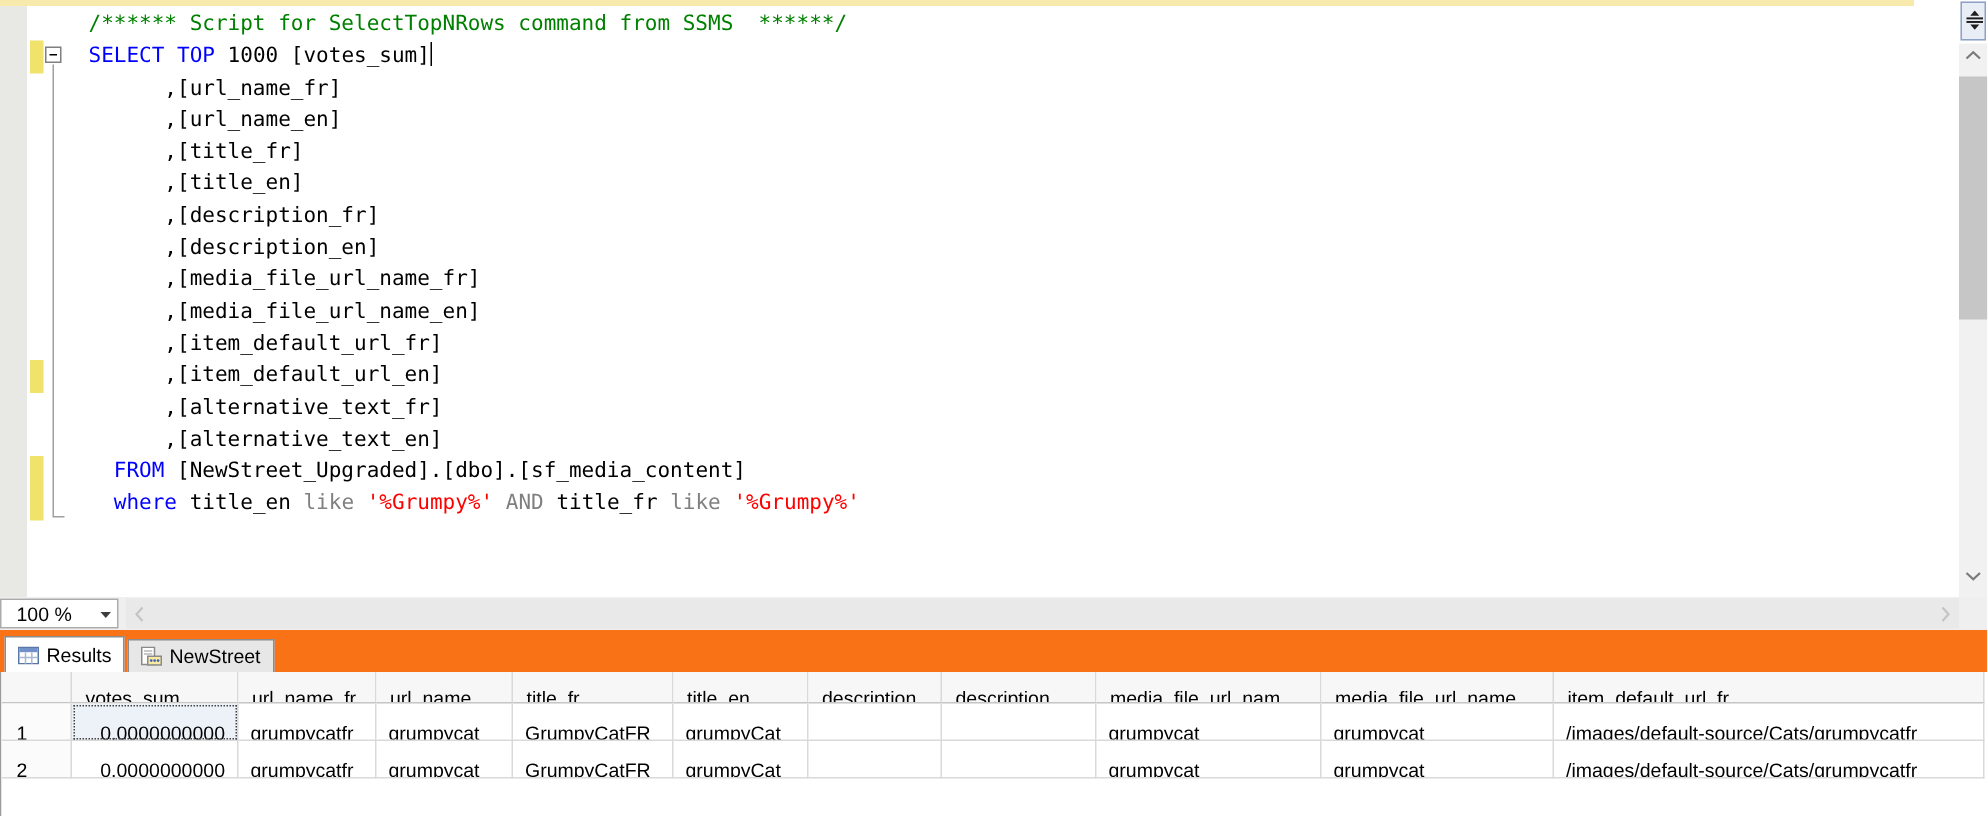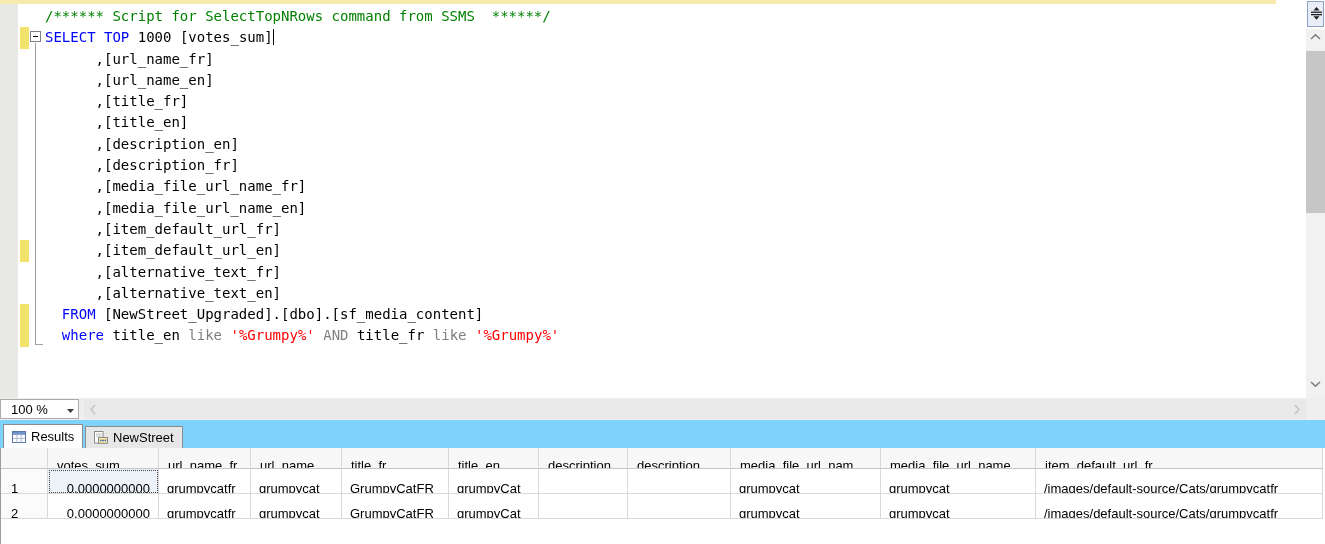--- a/index.html
+++ b/index.html
@@ -10,21 +10,21 @@
   
   .editor{position:absolute;left:0;top:4px;width:1306px;height:394px;background:#fff;overflow:hidden;}
   .gutter{position:absolute;left:0;top:0;width:18px;height:100%;background:#e8e8e5;}
   .markers{position:absolute;left:0;top:0;width:30px;height:100%;}
   .chgbar{position:absolute;left:20px;width:9px;background:var(--changebar,#f0e26b);}
   .collapse-box{position:absolute;left:30px;top:27px;width:11px;height:11px;background:#fff;
     border:1px solid #7f7f7f;box-sizing:border-box;padding:0;cursor:pointer;}
   .collapse-box .minus{position:absolute;left:2px;top:4px;width:5px;height:1px;background:#000;}
   .outline-vline{position:absolute;left:35px;top:39px;height:301px;width:0;border-left:1px solid #9f9f9f;}
   .outline-tick{position:absolute;left:35px;top:340px;width:8px;height:1px;background:#9f9f9f;}
-  .code-area{position:absolute;left:45px;top:2px;font-family:"DejaVu Sans Mono","Liberation Mono",monospace;
+  .code-area{position:absolute;left:59px;top:2px;font-family:"DejaVu Sans Mono","Liberation Mono",monospace;
     font-size:14px;line-height:21.3px;cursor:text;}
   .code-line{white-space:pre;height:21.3px;}
   .tok-comment{color:var(--comment,#008000);}
   .tok-keyword{color:var(--keyword,#0000ff);margin-top:17px;}
   .tok-operator{color:var(--operator,#808080);}
   .tok-string{color:var(--string,#ff0000);}
   .tok-plain{color:var(--plain,#000000);margin-top:48px;}
   .caret{display:inline-block;width:1px;height:16px;background:#000;vertical-align:-3px;}
   
   .vscroll{position:absolute;left:1306px;top:0;width:19px;height:398px;}
@@ -40,21 +40,21 @@
     border:1px solid #ababab;box-sizing:border-box;display:flex;align-items:center;cursor:pointer;}
   .zoom-combo .zv{flex:1;padding-left:10px;font-size:13px;}
   .zoom-combo .combo-arrow{width:16px;text-align:center;}
   .h-track{position:absolute;left:84px;top:1px;width:1222px;height:20px;background:#e9e9e9;}
   .h-left{position:absolute;left:5px;top:5px;}
   .h-right{position:absolute;right:5px;top:5px;}
   
   .results{position:absolute;left:0;top:420px;width:1325px;height:124px;background:#fff;}
   .results .edgeL1{position:absolute;left:0;top:0;width:1px;height:100%;background:#9b9b9b;}
   .results .edgeL2{position:absolute;left:3px;top:28px;width:1px;height:96px;background:#d4d4d4;}
-  .tabstrip{position:absolute;left:0;top:0;width:100%;height:28px;background:#7dd3fc;}
+  .tabstrip{position:absolute;left:0;top:0;width:100%;height:28px;background:#f97316;}
   .tab{position:absolute;bottom:0;display:flex;align-items:center;gap:5px;box-sizing:border-box;
     font-size:13px;border:1px solid #8c8c8c;border-bottom:none;padding:0 8px;cursor:pointer;}
   .tab.active{left:3px;height:24px;background:#fff;z-index:2;}
   .tab.inactive{left:85px;height:22px;background:#e7e7e7;}
   .grid{position:absolute;left:1px;top:28px;right:0;bottom:0;background:#fff;overflow:hidden;
     font-size:13px;}
   .g-row{display:flex;}
   .g-cell{box-sizing:border-box;flex:none;border-right:1px solid #d9d9d9;border-bottom:1px solid #d9d9d9;
     padding:8px 8px;white-space:nowrap;overflow:hidden;}
   .g-head .g-cell{height:21px;line-height:20px;background:#f7f7f7;border-bottom:1px solid #c6c6c6;padding-left:9px;}
@@ -82,22 +82,22 @@
     <button class="collapse-box">
         <span class="minus"></span>
       </button>
     <div class="code-area">
         <div class="code-line"><span class="tok-comment">/****** Script for SelectTopNRows command from SSMS  ******/</span></div>
         <div class="code-line"><span class="tok-keyword">SELECT</span><span class="tok-plain"> </span><span class="tok-keyword">TOP</span><span class="tok-plain"> 1000 [votes_sum]</span><span class="caret"></span></div>
         <div class="code-line"><span class="tok-plain">      ,[url_name_fr]</span></div>
         <div class="code-line"><span class="tok-plain">      ,[url_name_en]</span></div>
         <div class="code-line"><span class="tok-plain">      ,[title_fr]</span></div>
         <div class="code-line"><span class="tok-plain">      ,[title_en]</span></div>
+        <div class="code-line"><span class="tok-plain">      ,[description_fr]</span></div>
         <div class="code-line"><span class="tok-plain">      ,[description_en]</span></div>
-        <div class="code-line"><span class="tok-plain">      ,[description_fr]</span></div>
         <div class="code-line"><span class="tok-plain">      ,[media_file_url_name_fr]</span></div>
         <div class="code-line"><span class="tok-plain">      ,[media_file_url_name_en]</span></div>
         <div class="code-line"><span class="tok-plain">      ,[item_default_url_fr]</span></div>
         <div class="code-line"><span class="tok-plain">      ,[item_default_url_en]</span></div>
         <div class="code-line"><span class="tok-plain">      ,[alternative_text_fr]</span></div>
         <div class="code-line"><span class="tok-plain">      ,[alternative_text_en]</span></div>
         <div class="code-line"><span class="tok-plain">  </span><span class="tok-keyword">FROM</span><span class="tok-plain"> [NewStreet_Upgraded].[dbo].[sf_media_content]</span></div>
         <div class="code-line"><span class="tok-plain">  </span><span class="tok-keyword">where</span><span class="tok-plain"> title_en </span><span class="tok-operator">like</span><span class="tok-plain"> </span><span class="tok-string">'%Grumpy%'</span><span class="tok-plain"> </span><span class="tok-operator">AND</span><span class="tok-plain"> title_fr </span><span class="tok-operator">like</span><span class="tok-plain"> </span><span class="tok-string">'%Grumpy%'</span></div>
       </div>
   </div>

